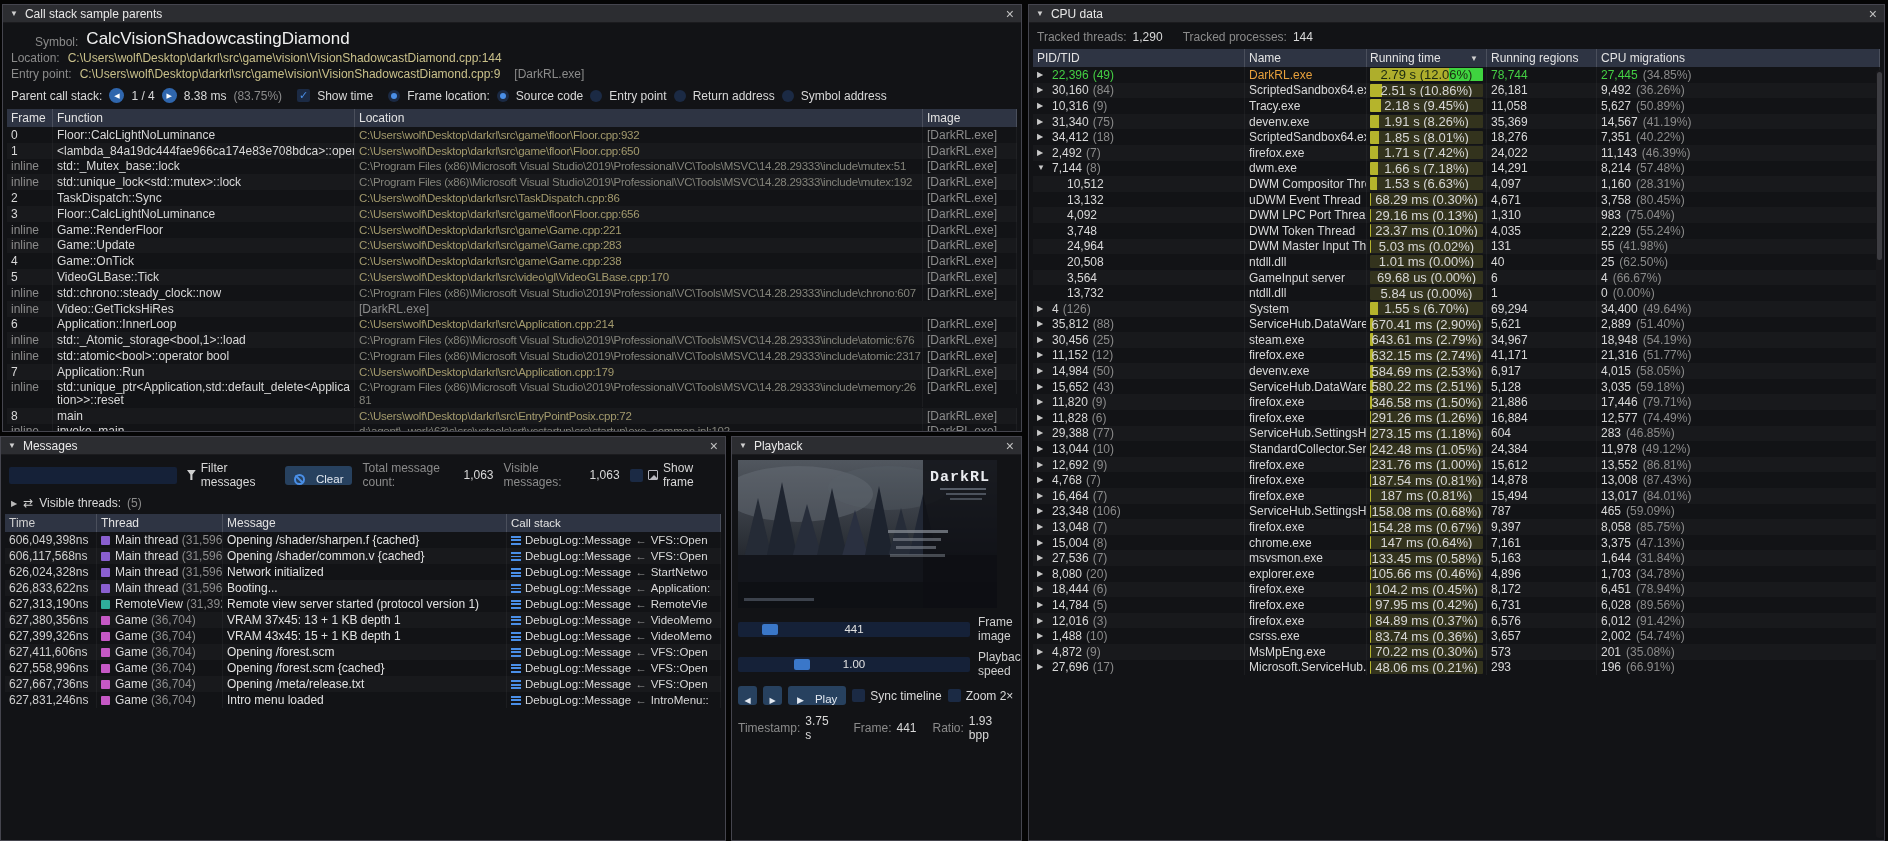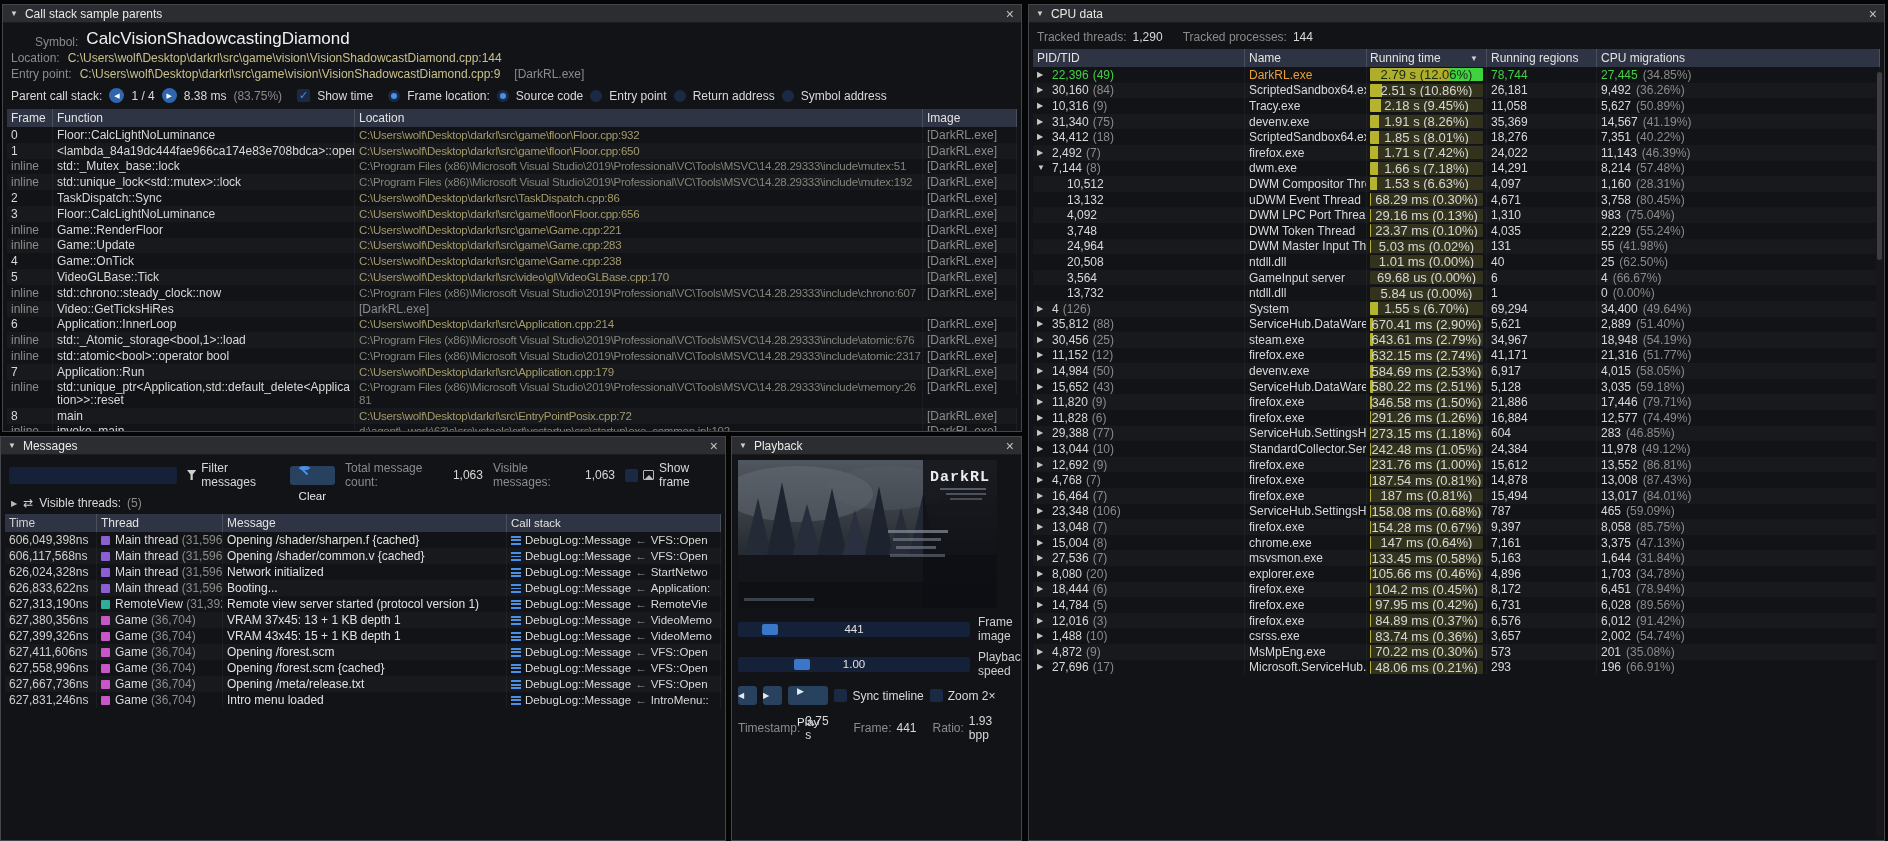--- a/index.html
+++ b/index.html
@@ -54,21 +54,21 @@
 
   
   #w-msg { left:0px; top:436px; width:726px; height:405px; }
   .toolbar { display:flex; align-items:center; gap:10px; padding:5px 8px 4px 8px; }
   .tgroup { display:flex; align-items:center; gap:5px; }
   .finput { width:168px; height:17px; background:#152138; border:none; border-radius:2px; color:#e0e0e0;
             padding:0 5px; font:11px "Liberation Sans",sans-serif; outline:none; flex:none; }
   .funnel { width:10px; height:10px; background:#cfcfcf; display:inline-block;
             clip-path:polygon(0 0,100% 0,62% 45%,62% 100%,38% 100%,38% 45%); }
   .btn { background:#27415f; border:none; color:#e3e9f1; border-radius:3px; font-size:11.5px; height:19px;
-         display:inline-flex; align-items:flex-start; gap:20px; padding:0 9px; font-family:inherit;flex-direction:column; }
+         display:inline-flex; align-items:flex-end; gap:11px; padding:0 9px; font-family:inherit; }
   .btn.sq { width:19px; padding:0; justify-content:center; font-size:8px; }
   .noicon { width:11px; height:11px; border:2px solid #4a8fe8; border-radius:50%; position:relative; display:inline-block; }
   .noicon::after { content:""; position:absolute; left:-2px; top:2.5px; width:10px; height:2px; background:#4a8fe8; transform:rotate(45deg); }
   .imgicon { width:12px; height:10px; border:1px solid #b9b9c0; border-radius:1px; position:relative; display:inline-block; }
   .imgicon::after { content:""; position:absolute; left:1px; bottom:0px; border-left:4px solid transparent;
                     border-right:4px solid transparent; border-bottom:4px solid #b9b9c0; }
   .threadsline { display:flex; align-items:center; gap:6px; padding:3px 10px 4px 10px; }
   .smalltri { font-size:8px; color:#b9b9b9; }
   .shuffle { color:#cfcfcf; font-size:12px; }
   .m-time   { width:92px; flex:none; color:#d0d0d0; }

